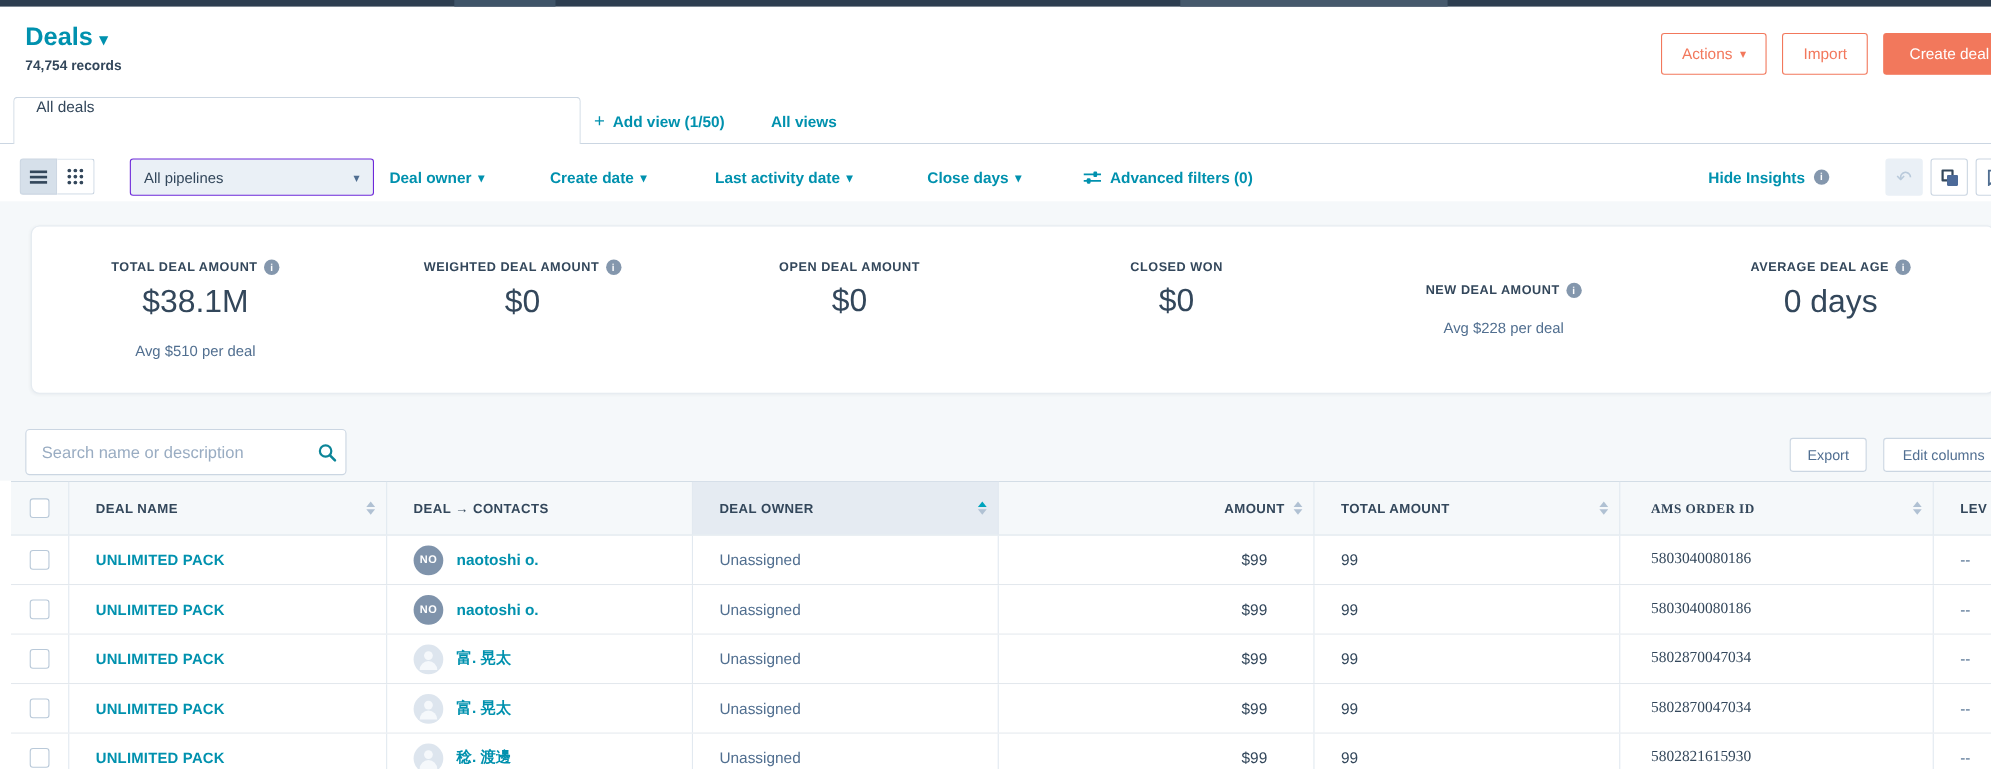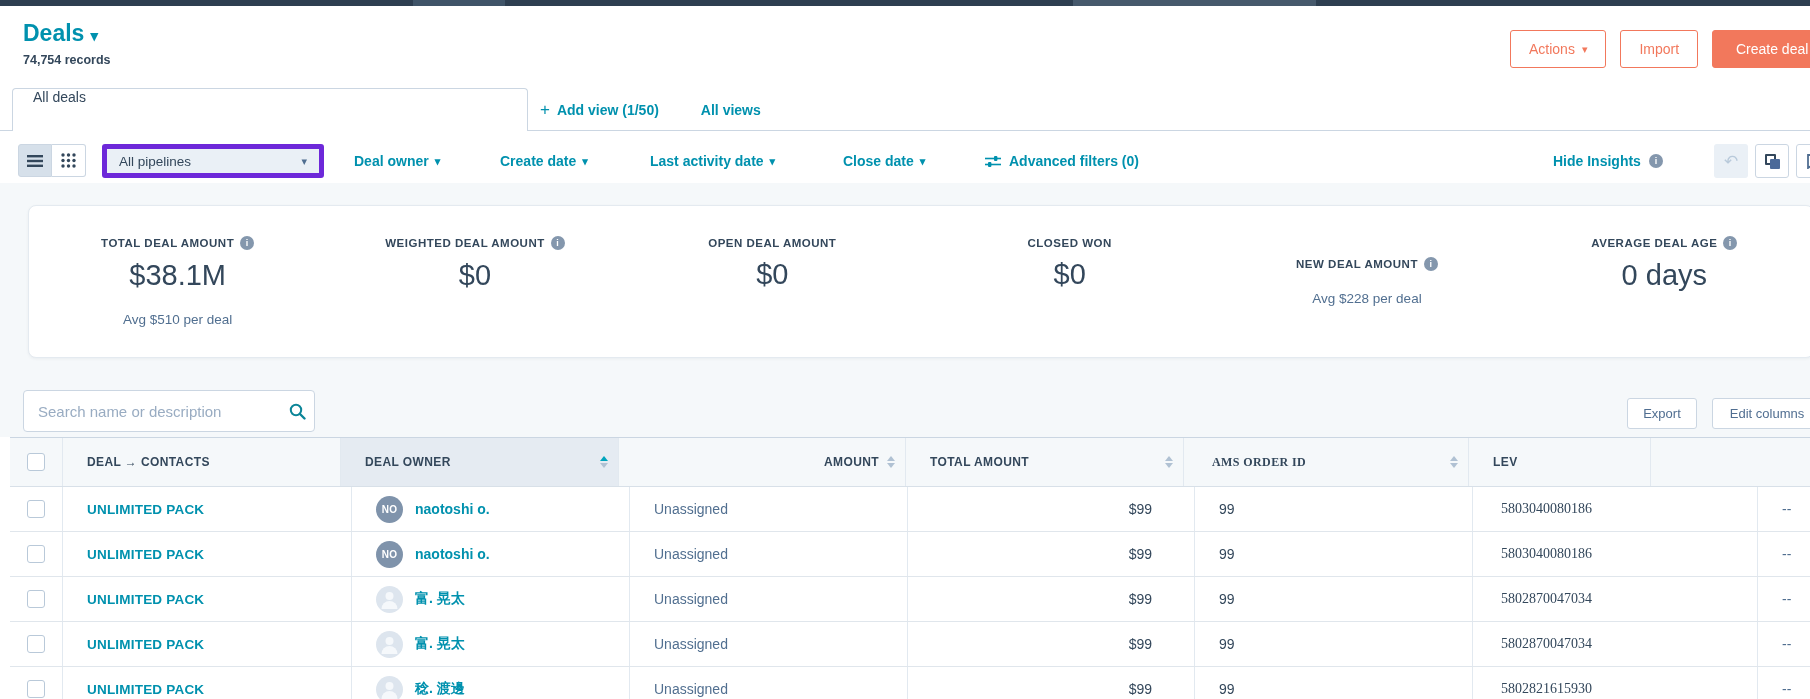--- a/index.html
+++ b/index.html
@@ -33,22 +33,22 @@
   .tab-links { position:absolute; left:540px; top:0; height:43px; display:flex; align-items:center; gap:42px; }
   .tab-link { font-size:14px; font-weight:bold; color:#0091ae; cursor:pointer; display:flex; align-items:center; }
   .plus-ic { font-size:17px; font-weight:normal; margin-right:7px; color:#0091ae; }
 
   
   .filterrow { position:absolute; left:0; top:131px; width:1810px; height:52px; background:#fff; }
   .viewtoggle { position:absolute; left:18px; top:13px; display:flex; }
   .vt-btn { width:34px; height:33px; border:1px solid #cbd6e2; background:#fff; display:flex; align-items:center; justify-content:center; cursor:pointer; }
   .vt-btn.left { border-radius:3px 0 0 3px; background:#d6e0ea; }
   .vt-btn.right { border-radius:0 3px 3px 0; border-left:none; }
-  .pipeline-select { position:absolute; left:102px; top:13px; width:222px; height:34px; background:#eaf0f6;
-        border:5px solid #6d28d9; border-radius:3px; display:flex; align-items:center; justify-content:space-between;
+  .pipeline-select { position:absolute; left:118px; top:13px; width:222px; height:34px; background:#eaf0f6;
+        border:1px solid #6d28d9; border-radius:3px; display:flex; align-items:center; justify-content:space-between;
         padding:0 12px; font-size:13.5px; color:#33475b; cursor:pointer;text-align:center; }
   .pipeline-select .caret { color:#506e91; font-size:11px; }
   .filter-dd { position:absolute; top:13px; height:34px; display:flex; align-items:center;
         font-size:14px; font-weight:bold; color:#0091ae; cursor:pointer; }
   .filter-dd .caret { font-size:11px; margin-left:6px; }
   .adv-filter { position:absolute; left:985px; top:13px; height:34px; display:flex; align-items:center; gap:8px;
         font-size:14px; font-weight:bold; color:#0091ae; cursor:pointer; }
   .hide-insights { position:absolute; left:1553px; top:13px; height:34px; display:flex; align-items:center; gap:8px;
         font-size:14px; font-weight:bold; color:#0091ae; cursor:pointer; }
   .info-ic { display:inline-flex; width:14px; height:14px; border-radius:50%; background:#8497ad; color:#fff;
@@ -194,21 +194,21 @@
   </div>
   <div class="filter-dd" style="left:500px;">
     <span>Create date</span>
       <span class="caret">▾</span>
   </div>
   <div class="filter-dd" style="left:650px;">
     <span>Last activity date</span>
       <span class="caret">▾</span>
   </div>
   <div class="filter-dd" style="left:843px;">
-    <span>Close date</span>
+    <span>Close days</span>
       <span class="caret">▾</span>
   </div>
 
   <div class="adv-filter">
     <svg width="16" height="13" viewBox="0 0 16 13">
       <g stroke="#0091ae" stroke-width="1.6" fill="#0091ae">
         <line x1="0" y1="3.5" x2="16" y2="3.5"></line>
           <line x1="0" y1="9.5" x2="16" y2="9.5"></line>
         <rect x="9" y="1" width="3.4" height="5" rx="1" stroke="none"></rect>
         <rect x="3" y="7" width="3.4" height="5" rx="1" stroke="none"></rect>
@@ -311,20 +311,27 @@
     <span>Edit columns</span>
   </div>
 </div>
 
 <div class="table-zone">
   <div class="tbl">
     <div class="tr th-row">
       <div class="cell th c-check">
           <span class="checkbox"></span>
         </div>
+      <div class="cell th c-name">
+        <span>DEAL NAME</span>
+        <span class="sort">
+            <span class="up"></span>
+            <span class="down"></span>
+          </span>
+      </div>
       <div class="cell th c-cont">
         <span>DEAL → CONTACTS</span>
       </div>
       <div class="cell th c-owner sorted">
         <span>DEAL OWNER</span>
         <span class="sort">
             <span class="up active"></span>
             <span class="down"></span>
           </span>
       </div>

